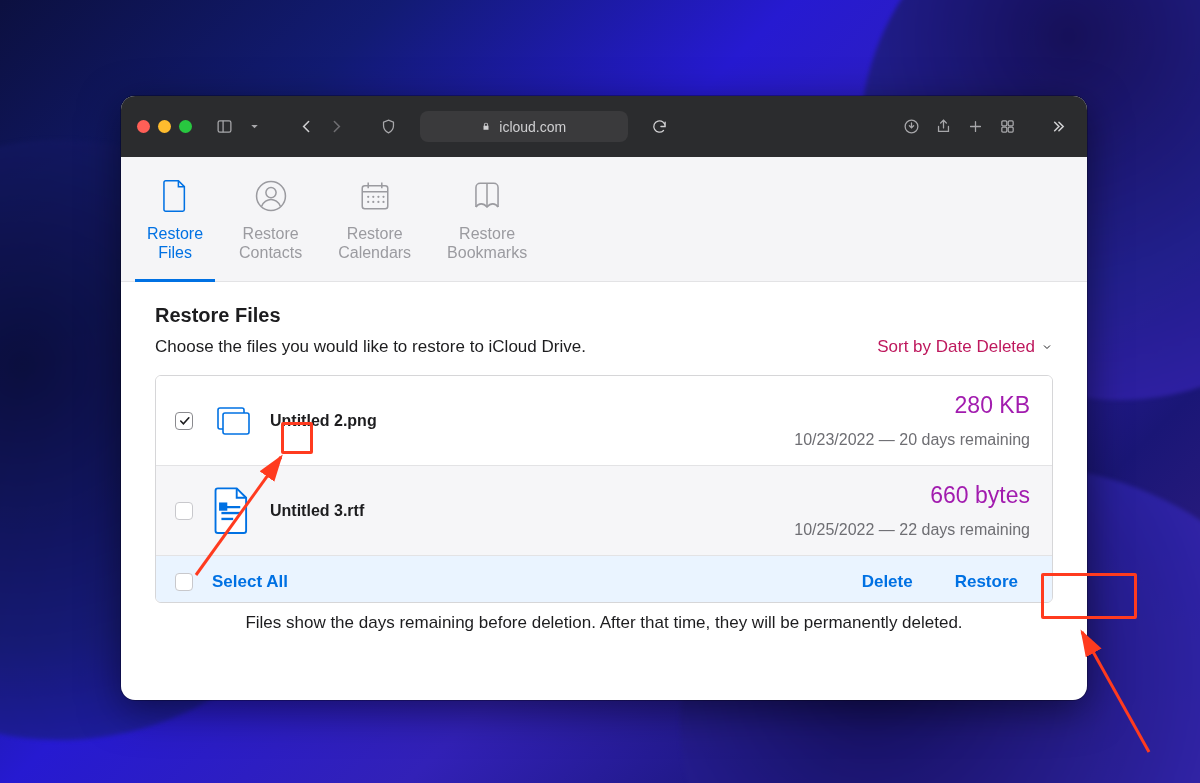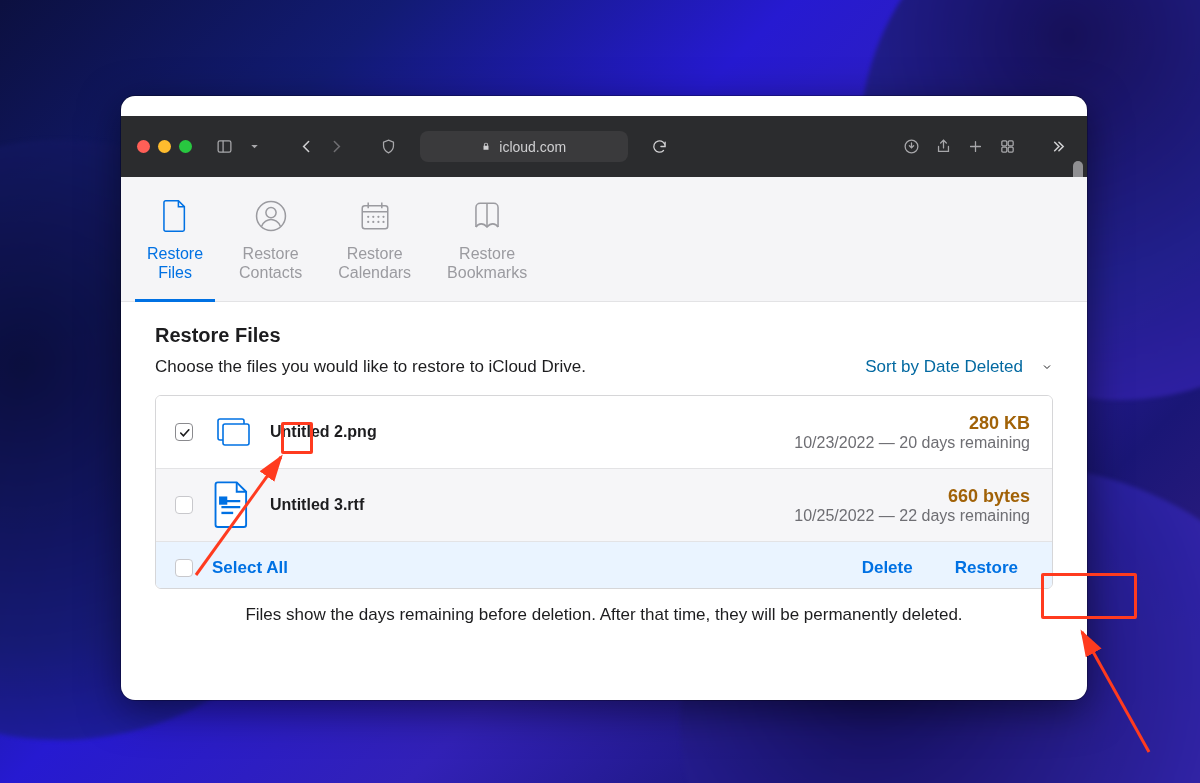--- a/index.html
+++ b/index.html
@@ -19,21 +19,20 @@
     position:absolute; left:121px; top:96px; width:966px; height:604px;
     border-radius:14px; overflow:hidden;
     box-shadow: 0 10px 40px rgba(0,0,0,.5), 0 0 0 1px rgba(0,0,0,.25);
     background:#fff;
   }
 
   
   .titlebar {
     height:61px; background:#2b2c2e; display:flex; align-items:center; padding:0 16px; gap:8px;
     color:#b9b9bb;
-    margin-top:20px;
   }
   .traffic { display:flex; gap:8px; align-items:center; margin-right:10px;}
   .dot { width:13px;height:13px;border-radius:50%; }
   .red{background:#ff5f57}.yellow{background:#febc2e}.green{background:#28c840}
   .tb-group { display:flex; align-items:center; gap:2px; }
   .tb-btn { width:28px;height:28px; display:flex;align-items:center;justify-content:center; border-radius:6px; color:#a7a7aa; }
   .tb-btn svg { width:17px;height:17px; display:block; }
   .tb-btn.nav svg{width:13px;height:13px}
   .tb-sep { width:8px; }
   .urlbar {
@@ -63,47 +62,47 @@
   }
   .tab .ticon { width:40px; height:40px; display:flex;align-items:center;justify-content:center;}
   .tab .ticon svg{ width:34px;height:34px;}
   .tab .lbl { white-space:pre-line; }
 
   
   .body { padding:22px 34px 0 34px; }
   .h1 { font-size:20px; font-weight:700; color:#1d1d1f; margin-bottom:10px;}
   .subrow { display:flex; justify-content:space-between; align-items:center; margin-bottom:18px;}
   .sub { font-size:17px; color:#1d1d1f;}
-  .sort { font-size:17px; color:#0369a1; display:flex; align-items:center; gap:18px; cursor:pointer;}
+  .sort { font-size:17px; color:#be185d; display:flex; align-items:center; gap:6px; cursor:pointer;}
   .sort svg{width:12px;height:12px;}
 
   .list { border:1px solid #d6d6d8; border-radius:6px; overflow:hidden; }
   .row { display:flex; align-items:center; padding:16px 22px 16px 18px; gap:18px; border-bottom:1px solid #e3e3e5; background:#fff;}
   .row.alt { background:#f6f6f8;align-items:center; }
   .cb-wrap { width:20px; display:flex; align-items:center; justify-content:center;}
   .cb { width:18px;height:18px;border-radius:4px;border:1.5px solid #c8c8cc;background:#fff; display:flex;align-items:center;justify-content:center;}
   .cb.checked { background:#fff;border-color:#8a8a8e;}
   .cb.checked svg{width:13px;height:13px;}
   .ficon { width:40px;height:40px; display:flex;align-items:center;justify-content:center;}
   .finfo { flex:1;}
   .fname { font-size:16px; font-weight:700; color:#1d1d1f;}
   .fapp { font-size:16px; color:#6e6e73; margin-top:4px;}
   .meta { text-align:right; }
-  .fsize { font-size:18px; font-weight:700; color:#a16207;}
-  .fdate { font-size:16px; color:#6e6e73; margin-top:0;}
+  .fsize { font-size:23px; font-weight:400; color:#a21caf;}
+  .fdate { font-size:16px; color:#6e6e73; margin-top:12px;}
 
   .footer-row {
     display:flex; align-items:center; padding:10px 22px 4px 18px; gap:18px;
     background:#eaf4ff;
   }
   .footer-row .linklabel{ color:#0071e3; font-size:17px; font-weight:600; cursor:pointer;}
   .footer-row .grow{flex:1}
   .footer-row .btn{ color:#0071e3; font-size:17px; font-weight:600; padding:6px 12px; cursor:pointer;}
 
-  .note { text-align:center; font-size:17px; color:#1d1d1f; padding:16px 40px;}
+  .note { text-align:center; font-size:17px; color:#1d1d1f; padding:10px 40px;}
 
   
   .anno { position:absolute; border:3px solid #ff3b1f; border-radius:2px; pointer-events:none; z-index:50;}
   .arrow { position:absolute; z-index:49; }
   .arrow svg{display:block;}
 
   .tiny-scroll { position:absolute; top:65px; right:4px; width:10px; height:118px; background:#c1c1c4aa; border-radius:5px;}
 </style>
 </head>
 <body>

